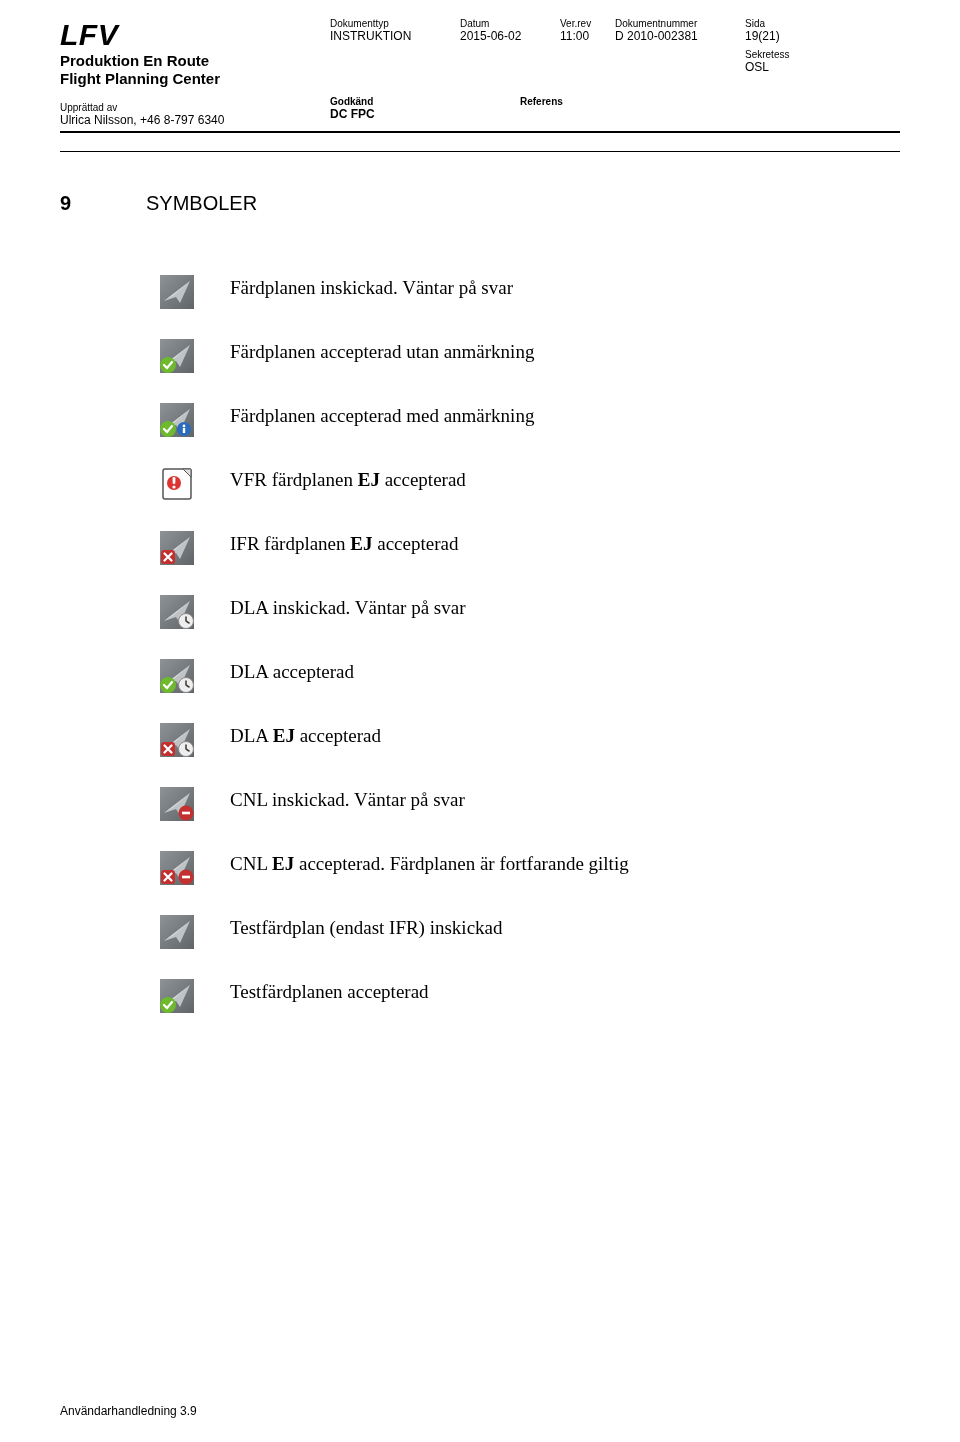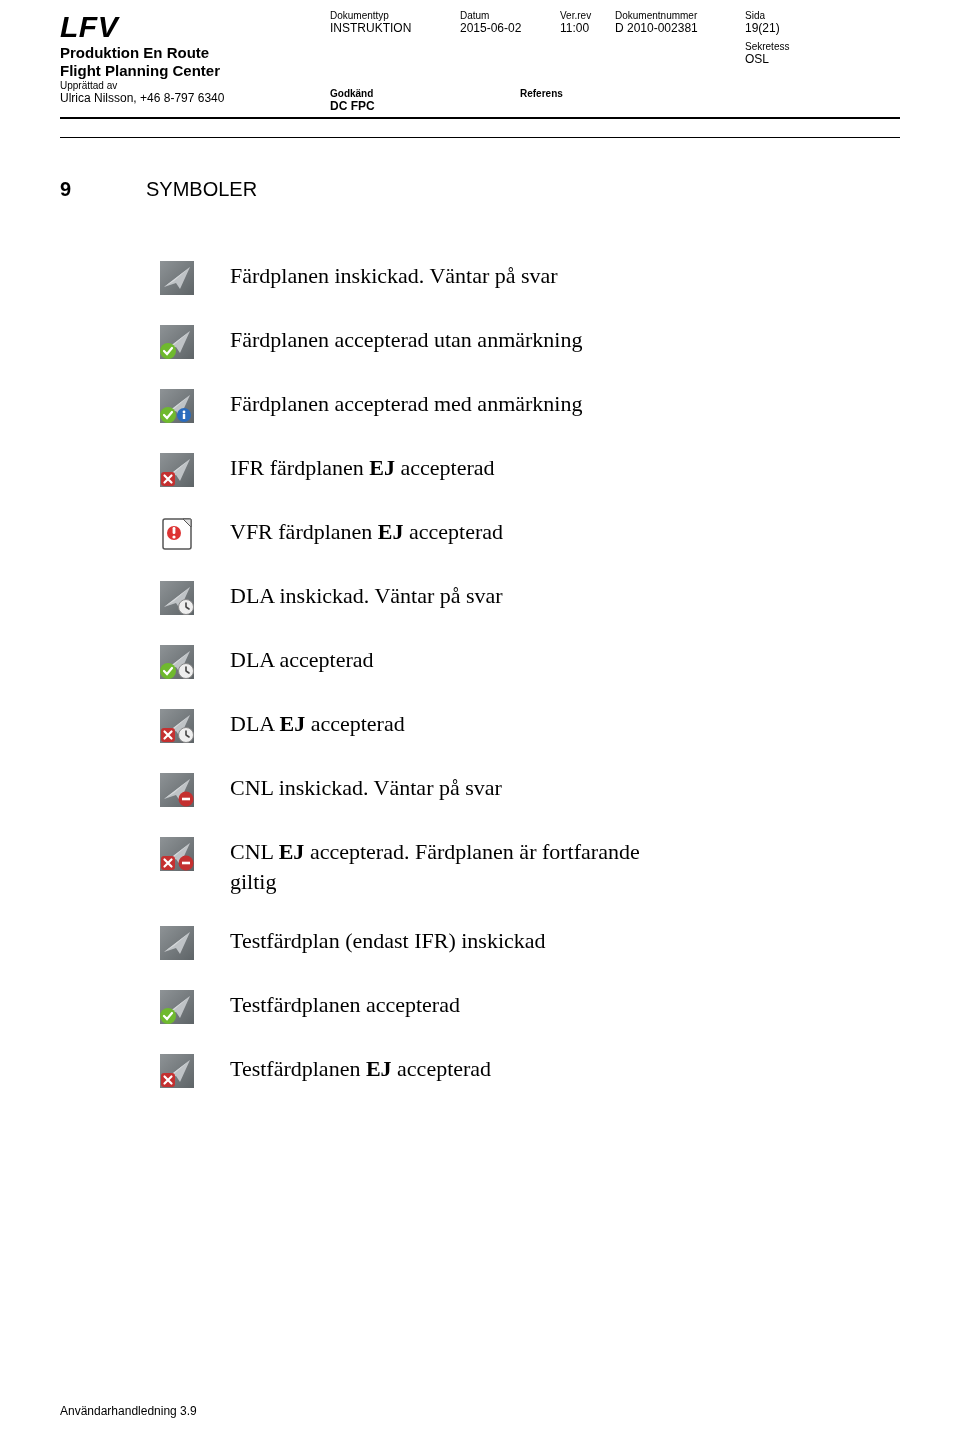--- a/index.html
+++ b/index.html
@@ -5,21 +5,21 @@
   * { margin: 0; padding: 0; box-sizing: border-box; }
   body {
     background: #fff;
     font-family: Arial, Helvetica, sans-serif;
     color: #000;
     width: 960px;
     height: 1442px;
     position: relative;
   }
   .page {
-    padding: 10px 60px 24px 60px;
+    padding: 18px 60px 24px 60px;
   }
   .header {
     display: flex;
     gap: 20px;
   }
   .left-header {
     width: 250px;
     flex-shrink: 0;
   }
   .brand {
@@ -32,20 +32,21 @@
   .sub-brand {
     font-family: Arial, sans-serif;
     font-weight: bold;
     font-size: 15px;
     line-height: 1.2;
   }
   .right-header {
     flex: 1;
   }
   .author-row {
+    margin-top: 14px;
     font-size: 10px;
   }
   .author-label { font-size: 10px; }
   .author-value { font-size: 12px; }
   .hdr-table {
     display: grid;
     grid-template-columns: 130px 100px 55px 130px 55px;
   }
   .hdr-lbl { font-size: 10px; }
   .hdr-val { font-size: 12px; }
@@ -96,21 +97,21 @@
   }
   .icon-cell {
     width: 36px;
     flex-shrink: 0;
     display: flex;
     align-items: flex-start;
   }
   .icon-cell svg { display:block; }
   .symbol-text {
     font-family: "Times New Roman", Times, serif;
-    font-size: 22px;
+    font-size: 19px;
     line-height: 1.35;
     max-width: 460px;
   }
   .footer {
     position: absolute;
     bottom: 24px;
     left: 60px;
     font-size: 12px;
     font-family: Arial, sans-serif;
   }
@@ -226,38 +227,20 @@
             <circle cx="24" cy="26" r="7" fill="#2a6bbd"></circle>
           <circle cx="24" cy="23" r="1.4" fill="#fff"></circle>
           <rect x="22.8" y="25" width="2.4" height="5" fill="#fff"></rect>
   </svg>
         </div>
         <div class="symbol-text">Färdplanen accepterad med anmärkning</div>
       </div>
       <div class="symbol-row">
         <div class="icon-cell">
           <svg width="34" height="34" viewBox="0 0 34 34">
-    <defs>
-      <linearGradient id="gg" x1="0" y1="0" x2="1" y2="1">
-        <stop offset="0%" stop-color="#8e9396"></stop>
-        <stop offset="100%" stop-color="#5e6467"></stop>
-      </linearGradient>
-    </defs>
-    <rect x="0" y="0" width="34" height="34" fill="url(#gg)"></rect>
-    <polygon points="4,26 30,6 20,28 16,22" fill="#bfc3c6"></polygon>
-    <polygon points="4,26 30,6 14,20" fill="#d6d9db"></polygon>
-    <rect x="1" y="19" width="14" height="14" rx="3" fill="#c43030"></rect>
-          <path d="M 4.5 22.5 l 7 7 M 11.5 22.5 l -7 7" stroke="#fff" stroke-width="2.2" stroke-linecap="round"></path>
-  </svg>
-        </div>
-        <div class="symbol-text">IFR färdplanen <b>EJ</b> accepterad</div>
-      </div>
-      <div class="symbol-row">
-        <div class="icon-cell">
-          <svg width="34" height="34" viewBox="0 0 34 34">
     <rect x="3" y="2" width="28" height="30" rx="2" fill="#fff" stroke="#555" stroke-width="1.5"></rect>
     <polygon points="23,2 31,2 31,10" fill="#e0e0e0" stroke="#555" stroke-width="1"></polygon>
     <circle cx="14" cy="16" r="7" fill="#d33"></circle>
     <circle cx="14" cy="20" r="1.6" fill="#fff"></circle>
     <rect x="12.6" y="10" width="2.8" height="7" rx="1.3" fill="#fff"></rect>
   </svg>
         </div>
         <div class="symbol-text">VFR färdplanen <b>EJ</b> accepterad</div>
       </div>
       <div class="symbol-row">
@@ -265,20 +248,38 @@
           <svg width="34" height="34" viewBox="0 0 34 34">
     <defs>
       <linearGradient id="gg" x1="0" y1="0" x2="1" y2="1">
         <stop offset="0%" stop-color="#8e9396"></stop>
         <stop offset="100%" stop-color="#5e6467"></stop>
       </linearGradient>
     </defs>
     <rect x="0" y="0" width="34" height="34" fill="url(#gg)"></rect>
     <polygon points="4,26 30,6 20,28 16,22" fill="#bfc3c6"></polygon>
     <polygon points="4,26 30,6 14,20" fill="#d6d9db"></polygon>
+    <rect x="1" y="19" width="14" height="14" rx="3" fill="#c43030"></rect>
+          <path d="M 4.5 22.5 l 7 7 M 11.5 22.5 l -7 7" stroke="#fff" stroke-width="2.2" stroke-linecap="round"></path>
+  </svg>
+        </div>
+        <div class="symbol-text">IFR färdplanen <b>EJ</b> accepterad</div>
+      </div>
+      <div class="symbol-row">
+        <div class="icon-cell">
+          <svg width="34" height="34" viewBox="0 0 34 34">
+    <defs>
+      <linearGradient id="gg" x1="0" y1="0" x2="1" y2="1">
+        <stop offset="0%" stop-color="#8e9396"></stop>
+        <stop offset="100%" stop-color="#5e6467"></stop>
+      </linearGradient>
+    </defs>
+    <rect x="0" y="0" width="34" height="34" fill="url(#gg)"></rect>
+    <polygon points="4,26 30,6 20,28 16,22" fill="#bfc3c6"></polygon>
+    <polygon points="4,26 30,6 14,20" fill="#d6d9db"></polygon>
     <circle cx="26" cy="26" r="7.5" fill="#eee" stroke="#888" stroke-width="1"></circle>
           <path d="M 26 26 l 0 -4 M 26 26 l 3 2" stroke="#444" stroke-width="1.6" stroke-linecap="round"></path>
   </svg>
         </div>
         <div class="symbol-text">DLA inskickad. Väntar på svar</div>
       </div>
       <div class="symbol-row">
         <div class="icon-cell">
           <svg width="34" height="34" viewBox="0 0 34 34">
     <defs>
@@ -384,35 +385,17 @@
     </defs>
     <rect x="0" y="0" width="34" height="34" fill="url(#gg)"></rect>
     <polygon points="4,26 30,6 20,28 16,22" fill="#bfc3c6"></polygon>
     <polygon points="4,26 30,6 14,20" fill="#d6d9db"></polygon>
     <circle cx="8" cy="26" r="8" fill="#6fb92e"></circle>
           <path d="M 4 26 l 3 3 l 5 -6" stroke="#fff" stroke-width="2.2" fill="none" stroke-linecap="round"></path>
   </svg>
         </div>
         <div class="symbol-text">Testfärdplanen accepterad</div>
       </div>
-      <div class="symbol-row">
-        <div class="icon-cell">
-          <svg width="34" height="34" viewBox="0 0 34 34">
-    <defs>
-      <linearGradient id="gg" x1="0" y1="0" x2="1" y2="1">
-        <stop offset="0%" stop-color="#8e9396"></stop>
-        <stop offset="100%" stop-color="#5e6467"></stop>
-      </linearGradient>
-    </defs>
-    <rect x="0" y="0" width="34" height="34" fill="url(#gg)"></rect>
-    <polygon points="4,26 30,6 20,28 16,22" fill="#bfc3c6"></polygon>
-    <polygon points="4,26 30,6 14,20" fill="#d6d9db"></polygon>
-    <rect x="1" y="19" width="14" height="14" rx="3" fill="#c43030"></rect>
-          <path d="M 4.5 22.5 l 7 7 M 11.5 22.5 l -7 7" stroke="#fff" stroke-width="2.2" stroke-linecap="round"></path>
-  </svg>
-        </div>
-        <div class="symbol-text">Testfärdplanen <b>EJ</b> accepterad</div>
-      </div>
     </div>
 
 </div>
 
 <div class="footer">Användarhandledning 3.9</div>
 
 </body></html>

